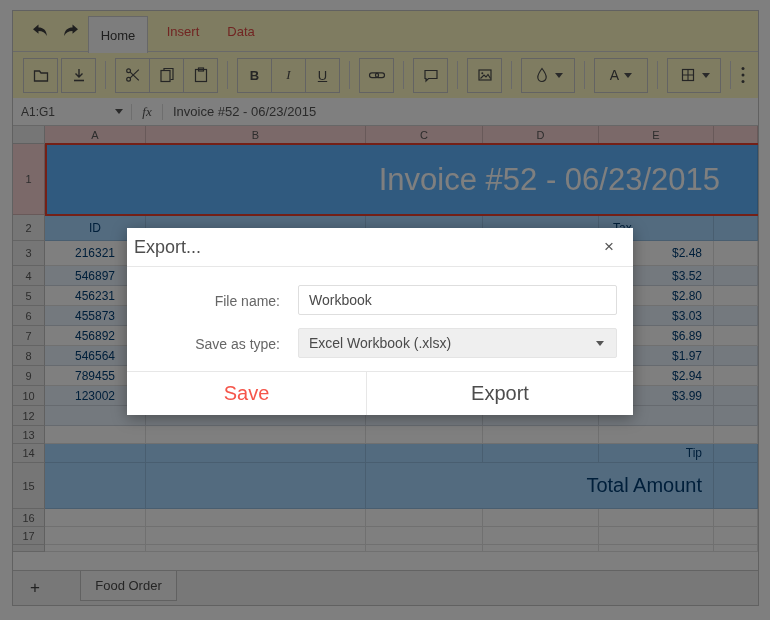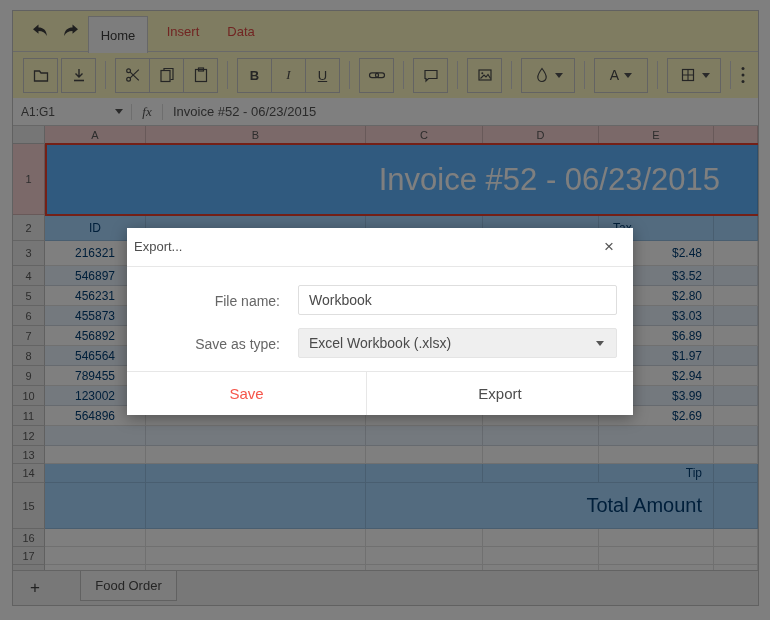--- a/index.html
+++ b/index.html
@@ -93,37 +93,37 @@
             border:1px solid #c2c2c2;border-top:none;box-sizing:border-box;display:flex;
             align-items:center;justify-content:center;font-size:13px;color:#4a4a4a}
 
   
   .overlay{position:absolute;left:0;top:0;width:770px;height:620px;
            background:rgba(0,0,0,.5);z-index:40}
   .dialog{position:absolute;left:127px;top:228px;width:506px;height:187px;
           background:#ffffff;z-index:50;box-shadow:0 3px 14px rgba(0,0,0,.35)}
   .dlg-titlebar{position:absolute;left:0;top:0;right:0;height:38px;
                 border-bottom:1px solid #e7e7e7}
-  .dlg-title{position:absolute;left:7px;top:0;line-height:38px;font-size:13px;color:#4e4e4e}
+  .dlg-title{position:absolute;left:7px;top:0;line-height:38px;font-size:18px;color:#4e4e4e}
   .dlg-close{position:absolute;right:14px;top:7px;width:20px;height:24px;
              font-size:17px;color:#555;display:flex;align-items:center;justify-content:center}
   .dlg-label{position:absolute;left:0;width:153px;text-align:right;font-size:14px;color:#666}
   .lbl1{top:65px}.lbl2{top:108px}
   .dlg-input{position:absolute;left:171px;top:57px;width:319px;height:30px;
              box-sizing:border-box;border:1px solid #dedede;border-radius:2px;
              padding:0 10px;font-size:14px;color:#4a4a4a;font-family:"Liberation Sans",sans-serif;
              outline:none;background:#fff}
   .dlg-select{position:absolute;left:171px;top:100px;width:319px;height:30px;
               box-sizing:border-box;background:#efefef;border:1px solid #e4e4e4;
               border-radius:2px;display:flex;align-items:center;padding-left:10px;
               font-size:14px;color:#4a4a4a}
   .dlg-select .caret{position:absolute;right:12px;top:12px}
   .dlg-actions{position:absolute;left:0;right:0;bottom:0;height:43px;
                border-top:1px solid #e7e7e7;display:flex}
-  .dlg-btn{display:flex;align-items:center;justify-content:center;font-size:15px}
+  .dlg-btn{display:flex;align-items:center;justify-content:center;font-size:20px}
   .btn-save{width:239px;border-right:1px solid #e7e7e7;color:#f5554a}
   .btn-cancel{flex:1;color:#4d4d4d}
 </style>
 </head>
 <body>
 
 <div class="widget">
 
   <div class="tabstrip">
     <div class="histbtn undo">
@@ -345,29 +345,20 @@
     <div class="row band" style="height:20px">
       <div class="rh">10</div>
       <div class="cell wa center navy">123002</div>
       <div class="cell wb"></div>
       <div class="cell wc"></div>
       <div class="cell wd"></div>
       <div class="cell we rightal navy">$3.99</div>
       <div class="cell wf"></div>
     </div>
 
-    <div class="row" style="height:20px">
-      <div class="rh">11</div>
-      <div class="cell wa center navy">564896</div>
-      <div class="cell wb"></div>
-      <div class="cell wc"></div>
-      <div class="cell wd"></div>
-      <div class="cell we rightal navy">$2.69</div>
-      <div class="cell wf"></div>
-    </div>
 
     <div class="row band" style="height:20px">
       <div class="rh">12</div>
       <div class="cell wa"></div>
       <div class="cell wb"></div>
       <div class="cell wc"></div>
       <div class="cell wd"></div>
       <div class="cell we"></div>
       <div class="cell wf"></div>
     </div>

